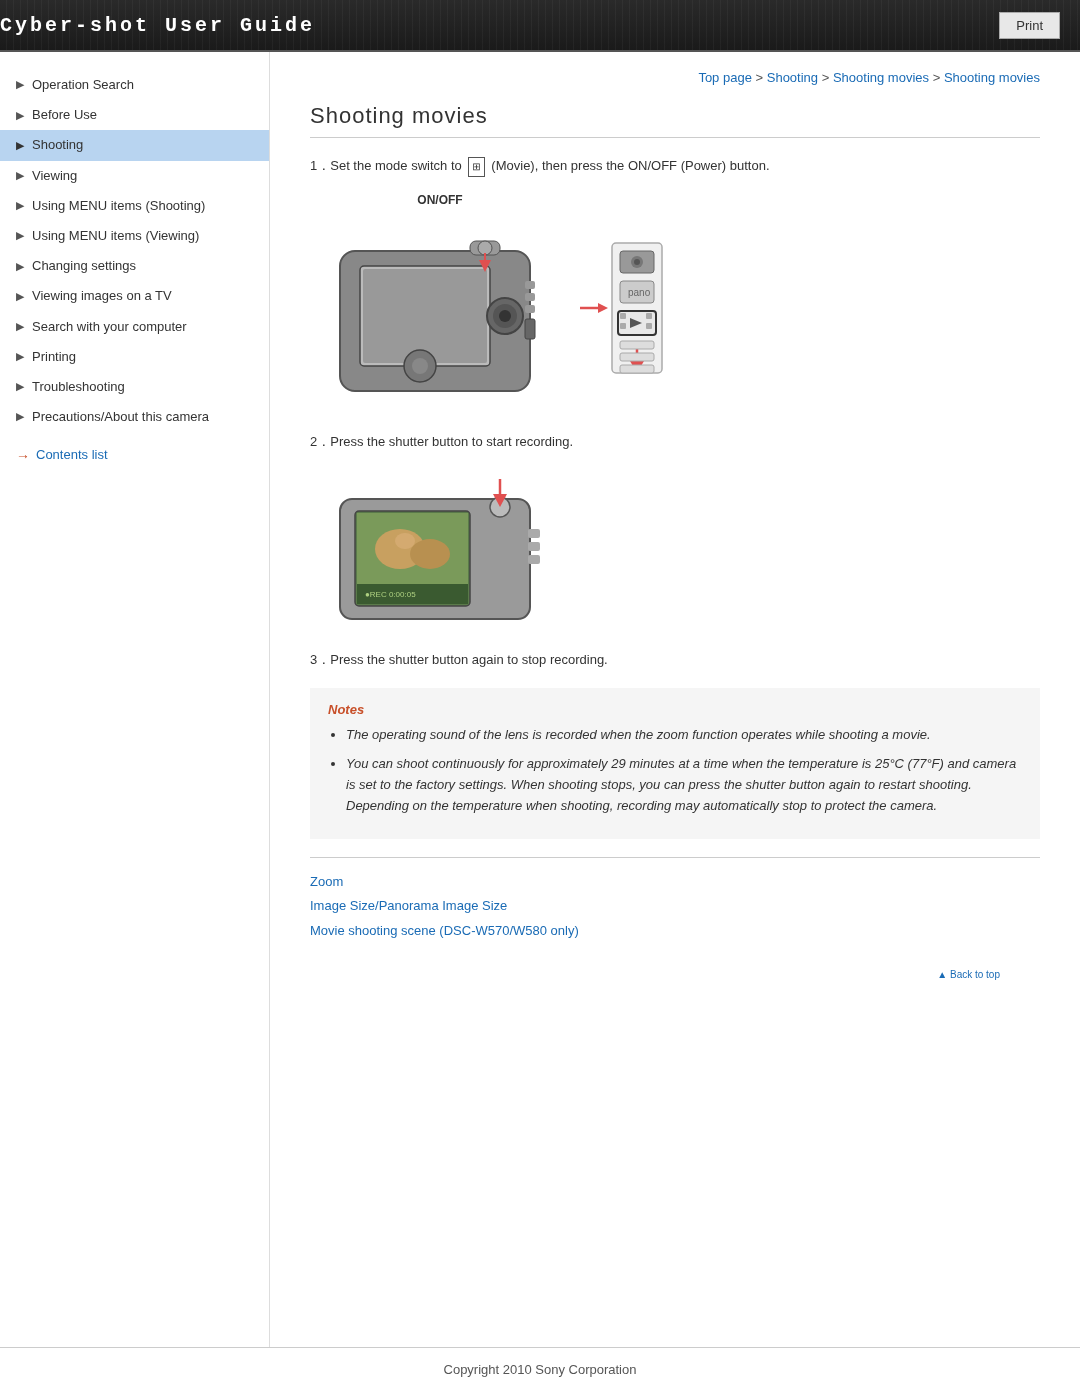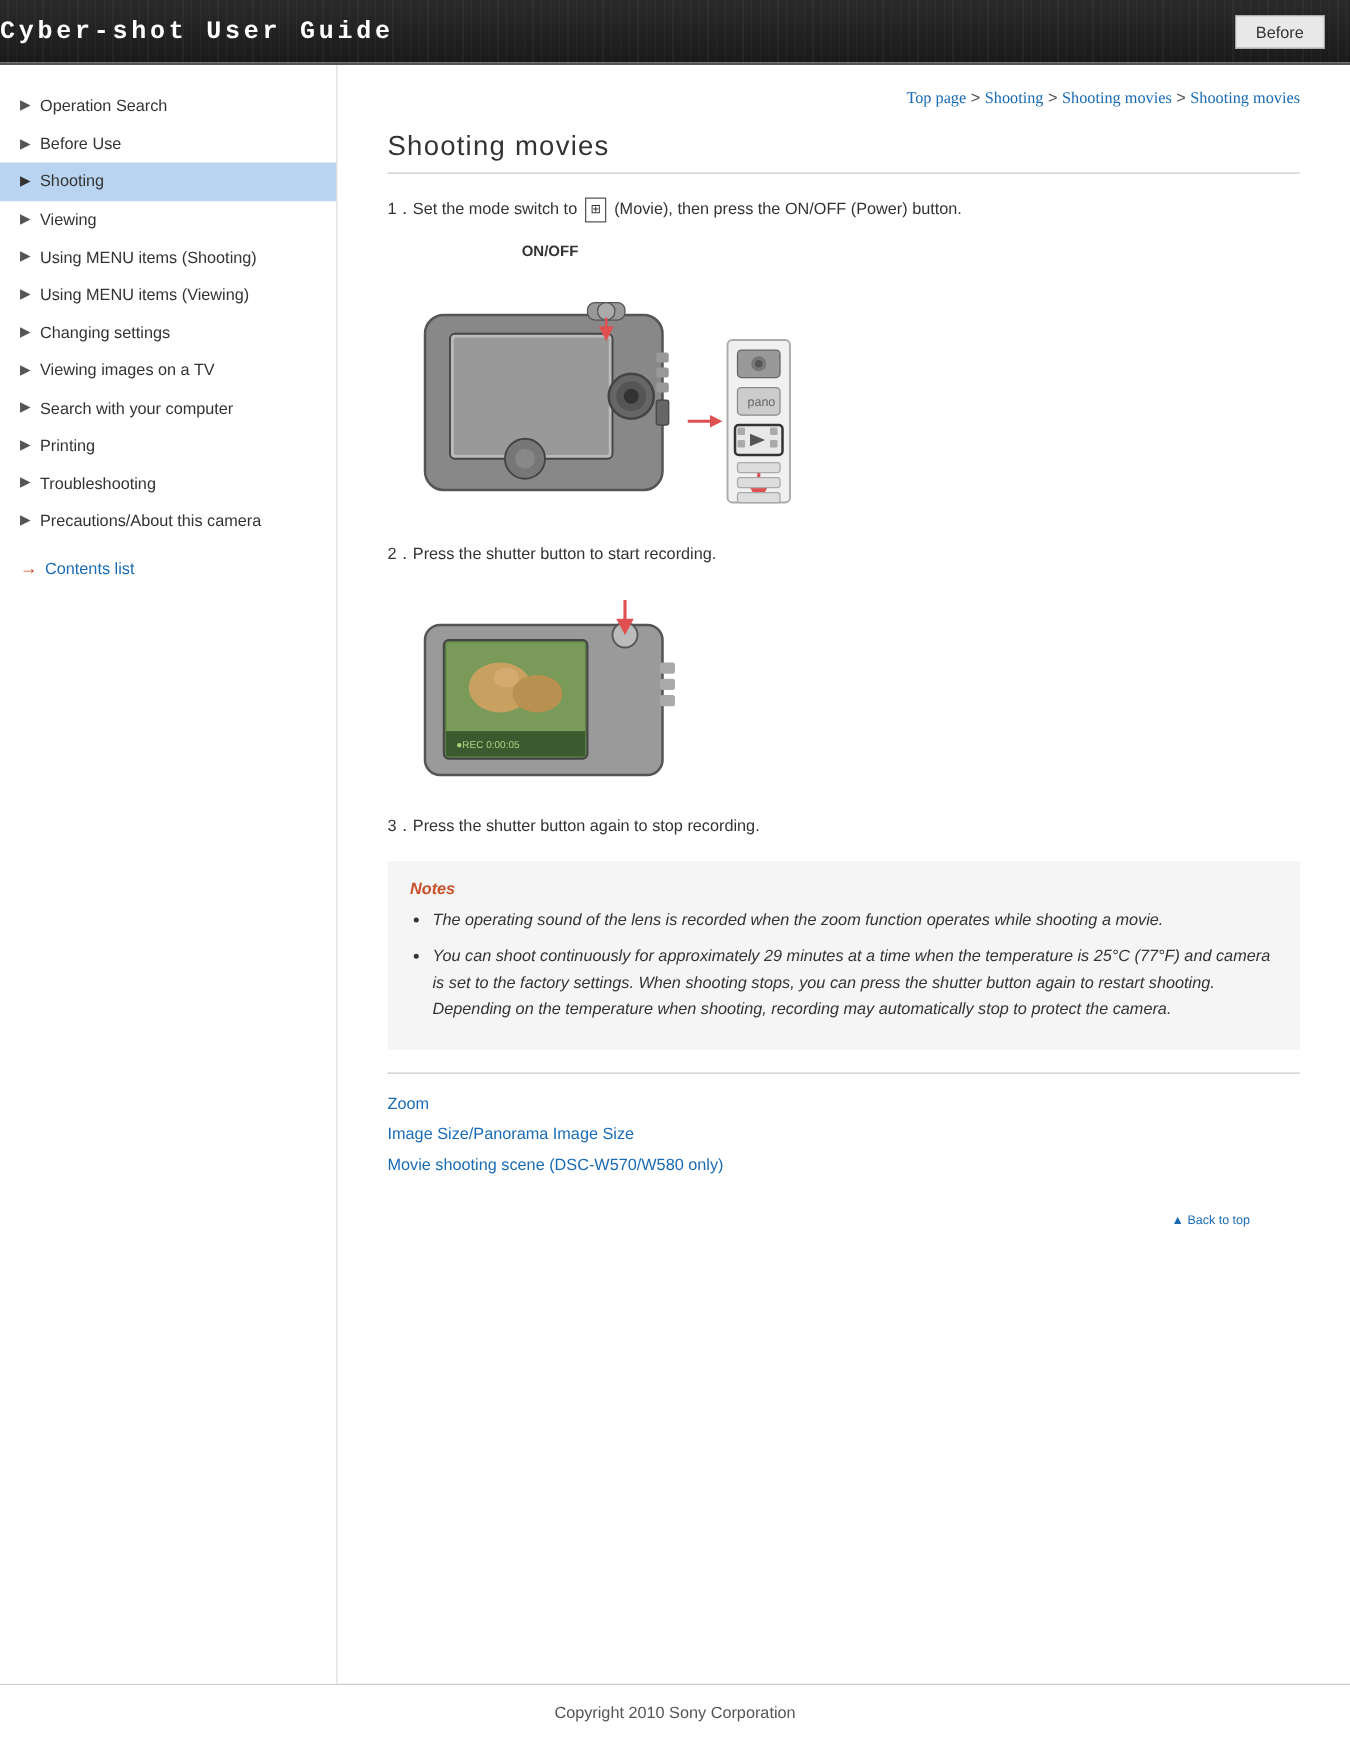--- a/index.html
+++ b/index.html
@@ -118,21 +118,20 @@
 
     
     .breadcrumb {
       text-align: right;
       margin-bottom: 18px;
       font-size: 13px;
     }
     .breadcrumb a {
       color: #1a6bb5;
       text-decoration: none;
-      font-family: Liberation Serif, serif;
     }
     .breadcrumb span { color: #555; }
 
     
     .page-title {
       font-size: 22px;
       font-weight: normal;
       border-bottom: 1px solid #ccc;
       padding-bottom: 8px;
       margin-bottom: 18px;
@@ -215,36 +214,37 @@
     .page-num {
       text-align: center;
       padding: 8px;
       font-size: 13px;
       color: #555;
     }
 
     
     .camera-illustration {
       display: flex;
-      align-items: flex-end;
+      align-items: flex-start;
+      gap: 30px;
       margin: 10px 0 18px 20px;
     }
 
     
     .shutter-illustration {
       margin: 10px 0 18px 20px;
     }
 
   </style>
 </head>
 <body>
 
 <div class="header">
   <span class="header-title">Cyber-shot User Guide</span>
-  <button class="print-btn">Before</button>
+  <button class="print-btn">Print</button>
 </div>
 
 <div class="main-layout">
 
   <nav class="sidebar">
 
     <div id="sidebar-items">
         <div class="sidebar-item">
           <span class="sidebar-arrow">▶</span>
           <span>Operation Search</span>

